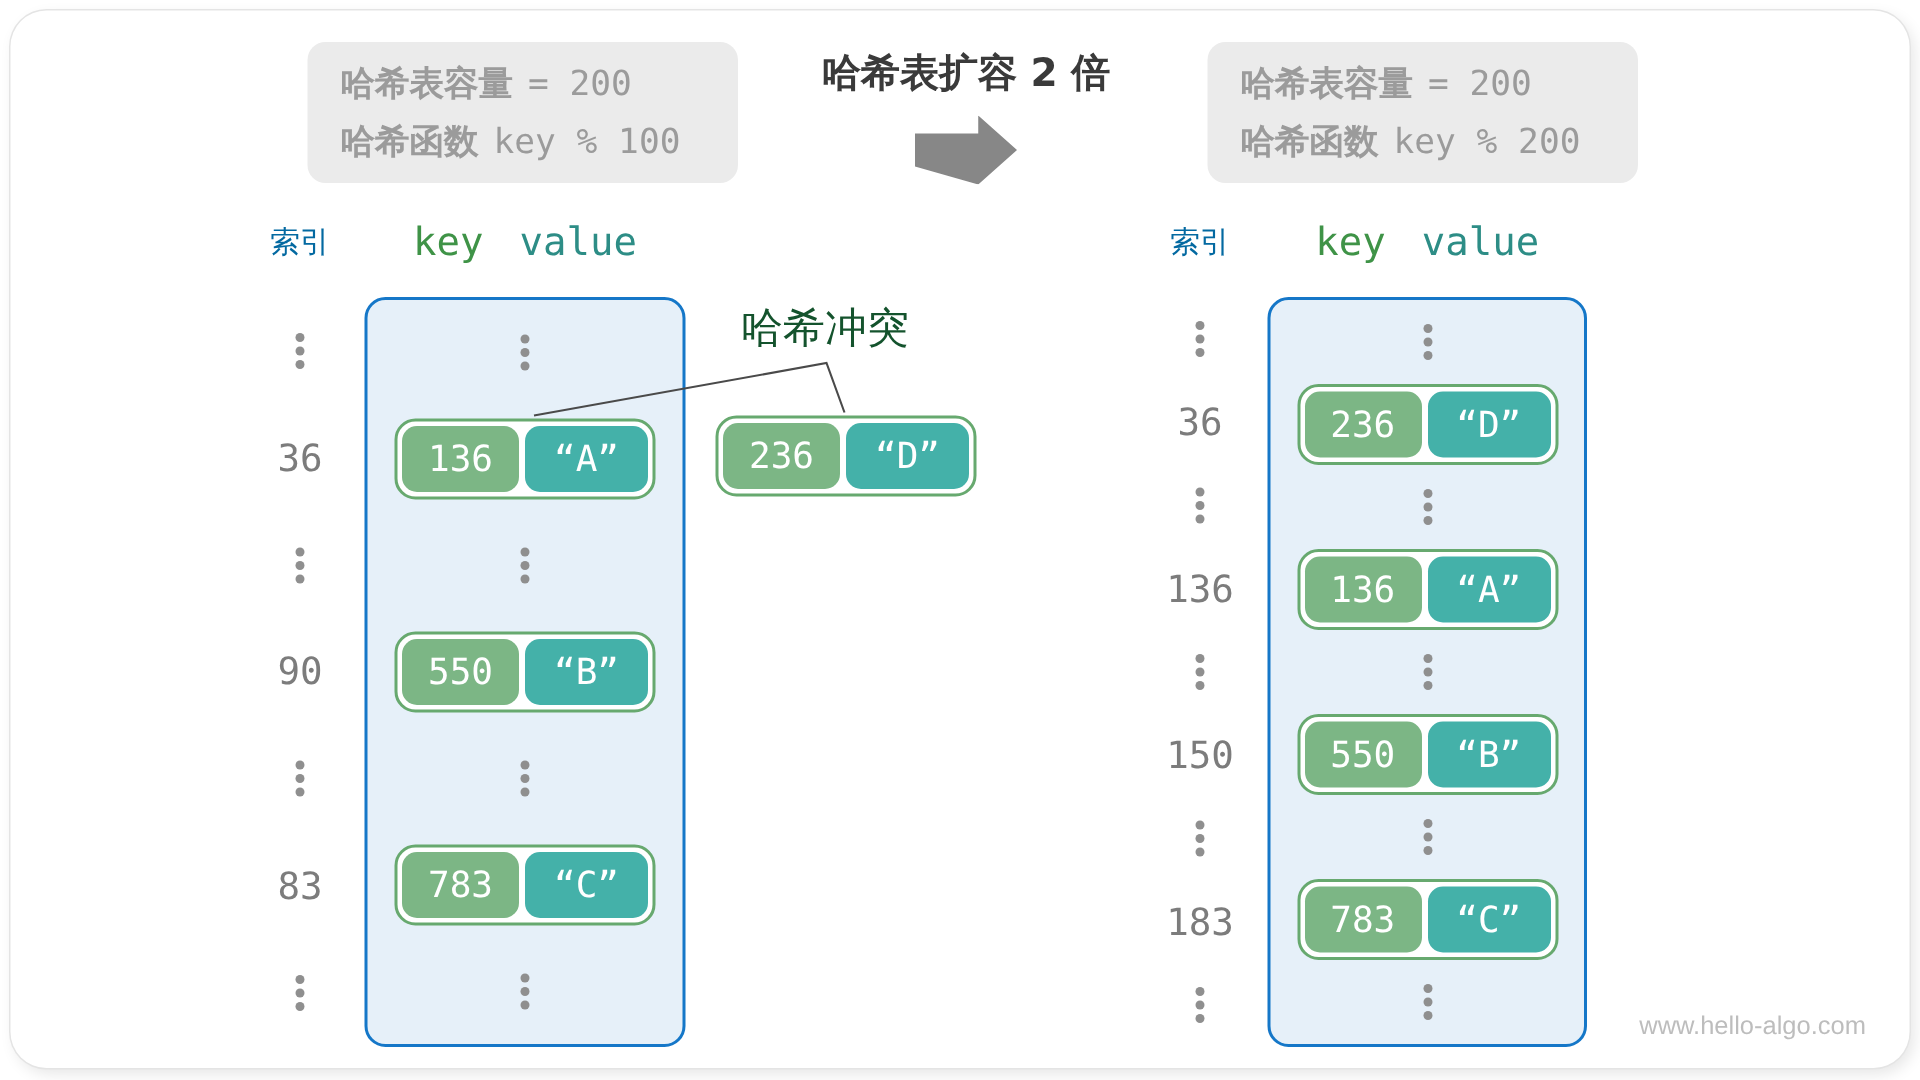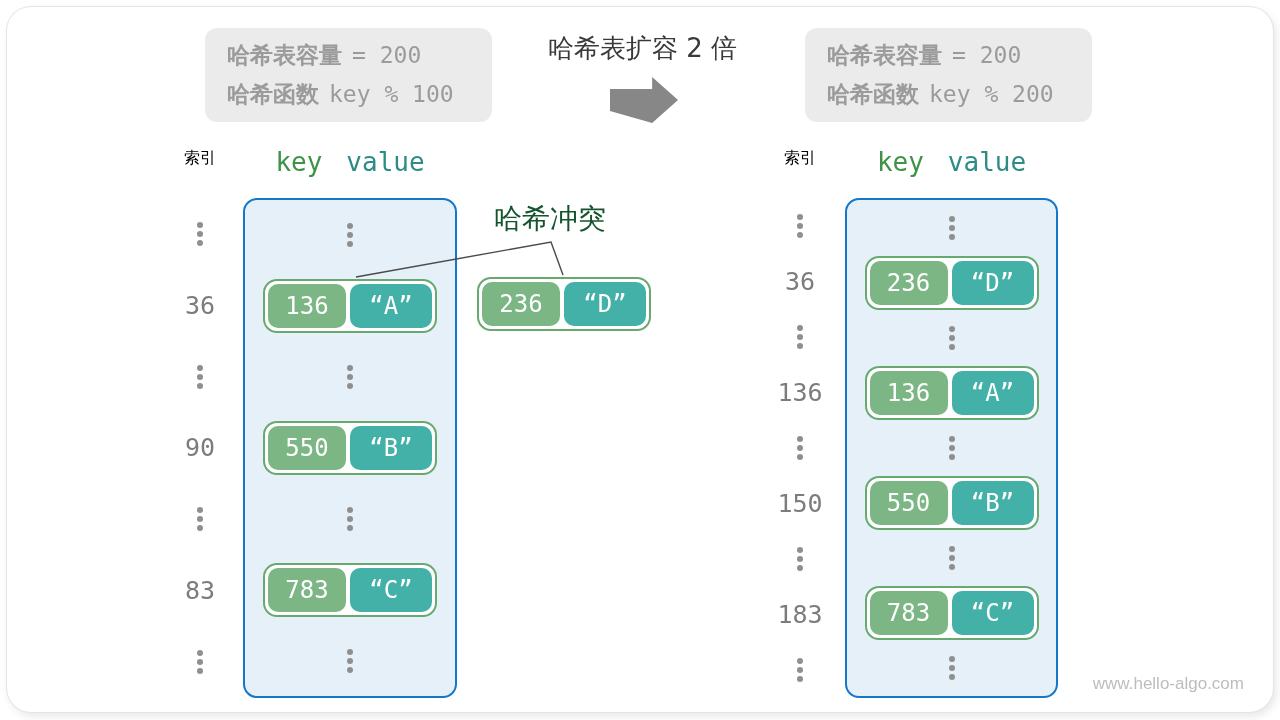--- a/index.html
+++ b/index.html
@@ -11,26 +11,26 @@
   .cap-box{position:absolute;width:287px;height:94px;background:#ebebeb;border-radius:12px;
            color:#9b9b9b;font-size:23px;display:flex;flex-direction:column;justify-content:center;
            padding:0 22px;box-sizing:border-box;gap:8px;white-space:nowrap;}
   .cap-box .line{display:flex;align-items:baseline;gap:10px;}
   .cap-box .lbl{font-weight:700;}
   .cap-box .val{font-family:"DejaVu Sans Mono",monospace;}
   #cap-before{left:205px;top:28px;}
   #cap-after{left:805px;top:28px;}
 
   
-  .expand-title{position:absolute;left:548px;top:31px;font-size:26px;font-weight:400;color:#3a3a3a;white-space:nowrap;}
+  .expand-title{position:absolute;left:548px;top:31px;font-size:26px;font-weight:700;color:#3a3a3a;white-space:nowrap;}
   .arrow-right{position:absolute;left:610px;top:77px;width:68px;height:46px;background:#878787;
                clip-path:polygon(0% 26%,62% 26%,62% 0%,100% 50%,62% 100%,0% 74%);}
 
   
-  .idx-header{position:absolute;width:60px;text-align:center;font-size:16px;color:#000000;top:148px;}
+  .idx-header{position:absolute;width:60px;text-align:center;font-size:20px;color:#0369a1;top:148px;}
   .kv-header{position:absolute;top:147px;font-size:26px;display:flex;justify-content:center;gap:24px;
              font-family:"DejaVu Sans Mono",monospace;text-align:right;}
   .kv-header .k{color:#3f9347;}
   .kv-header .v{color:#2d8d86;}
 
   
   .bucket{position:absolute;top:198px;height:500px;box-sizing:border-box;background:#e6f0f9;
           border:2.5px solid #1577c8;border-radius:14px;display:flex;flex-direction:column;}
   #bucket-before{left:243px;width:214px;}
   #bucket-after{left:845px;width:213px;}

